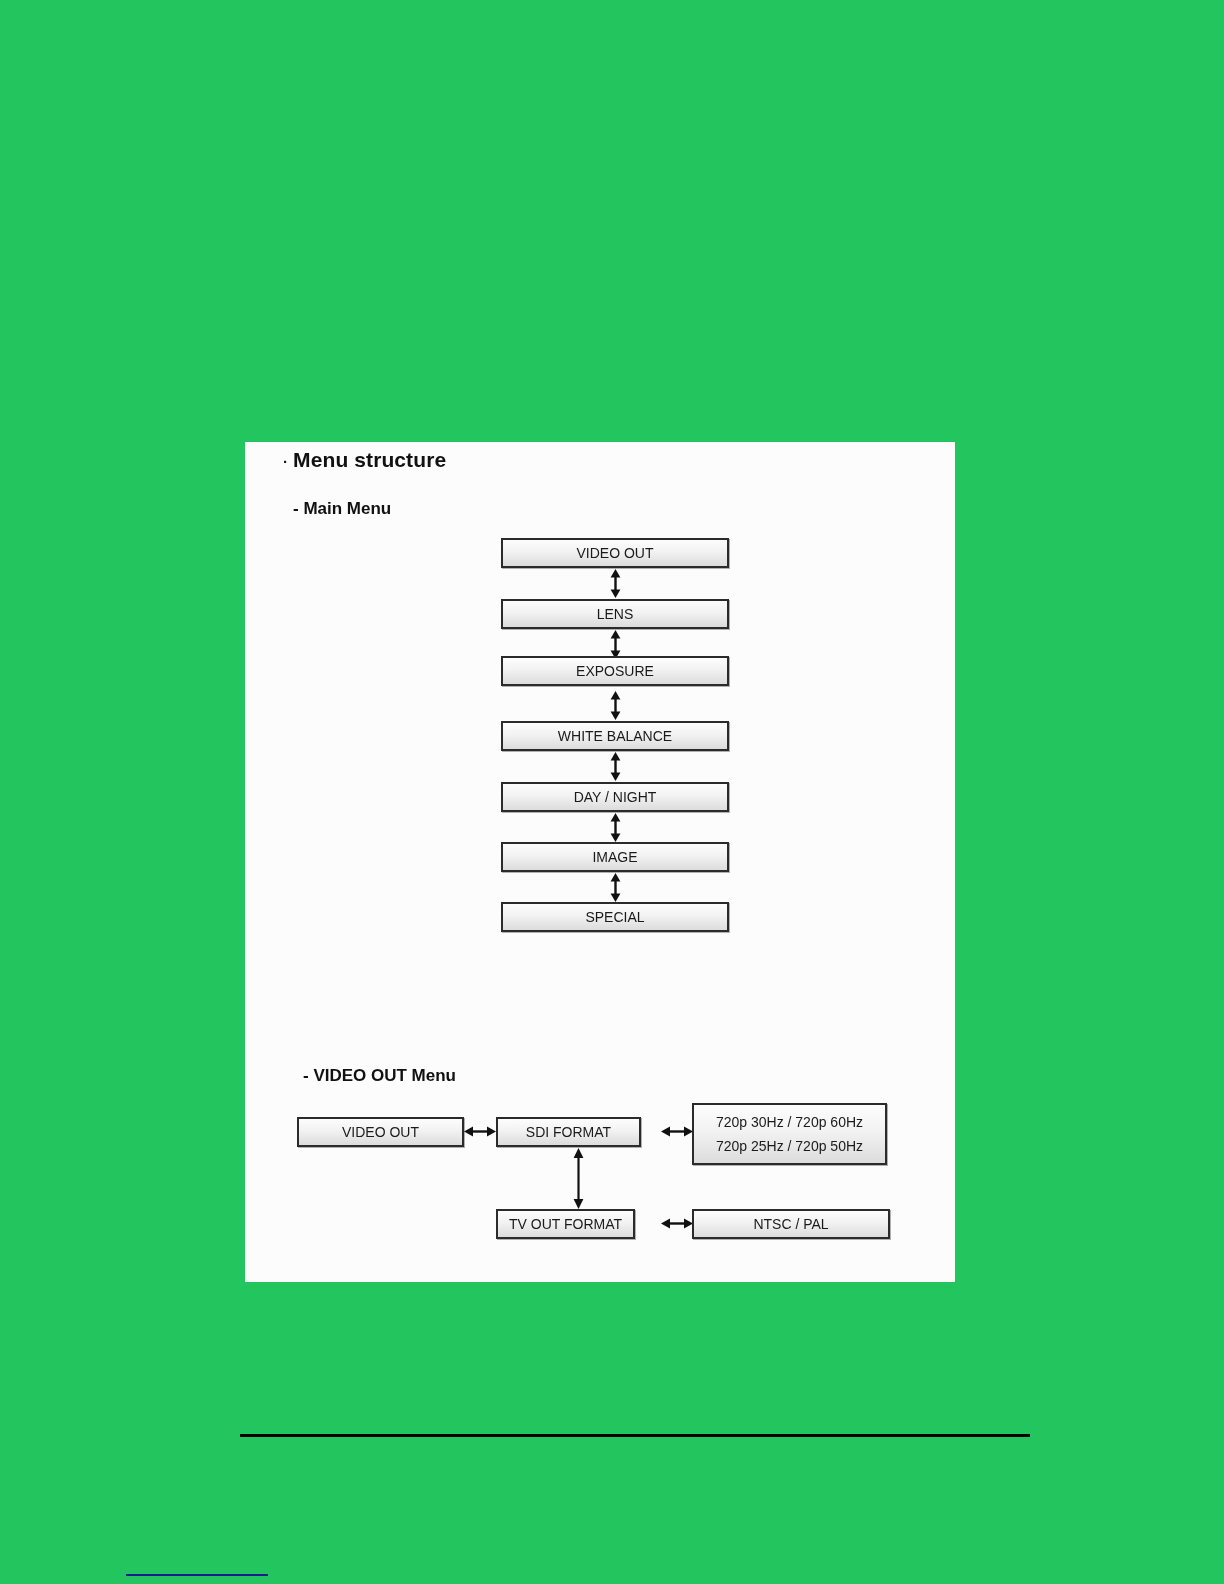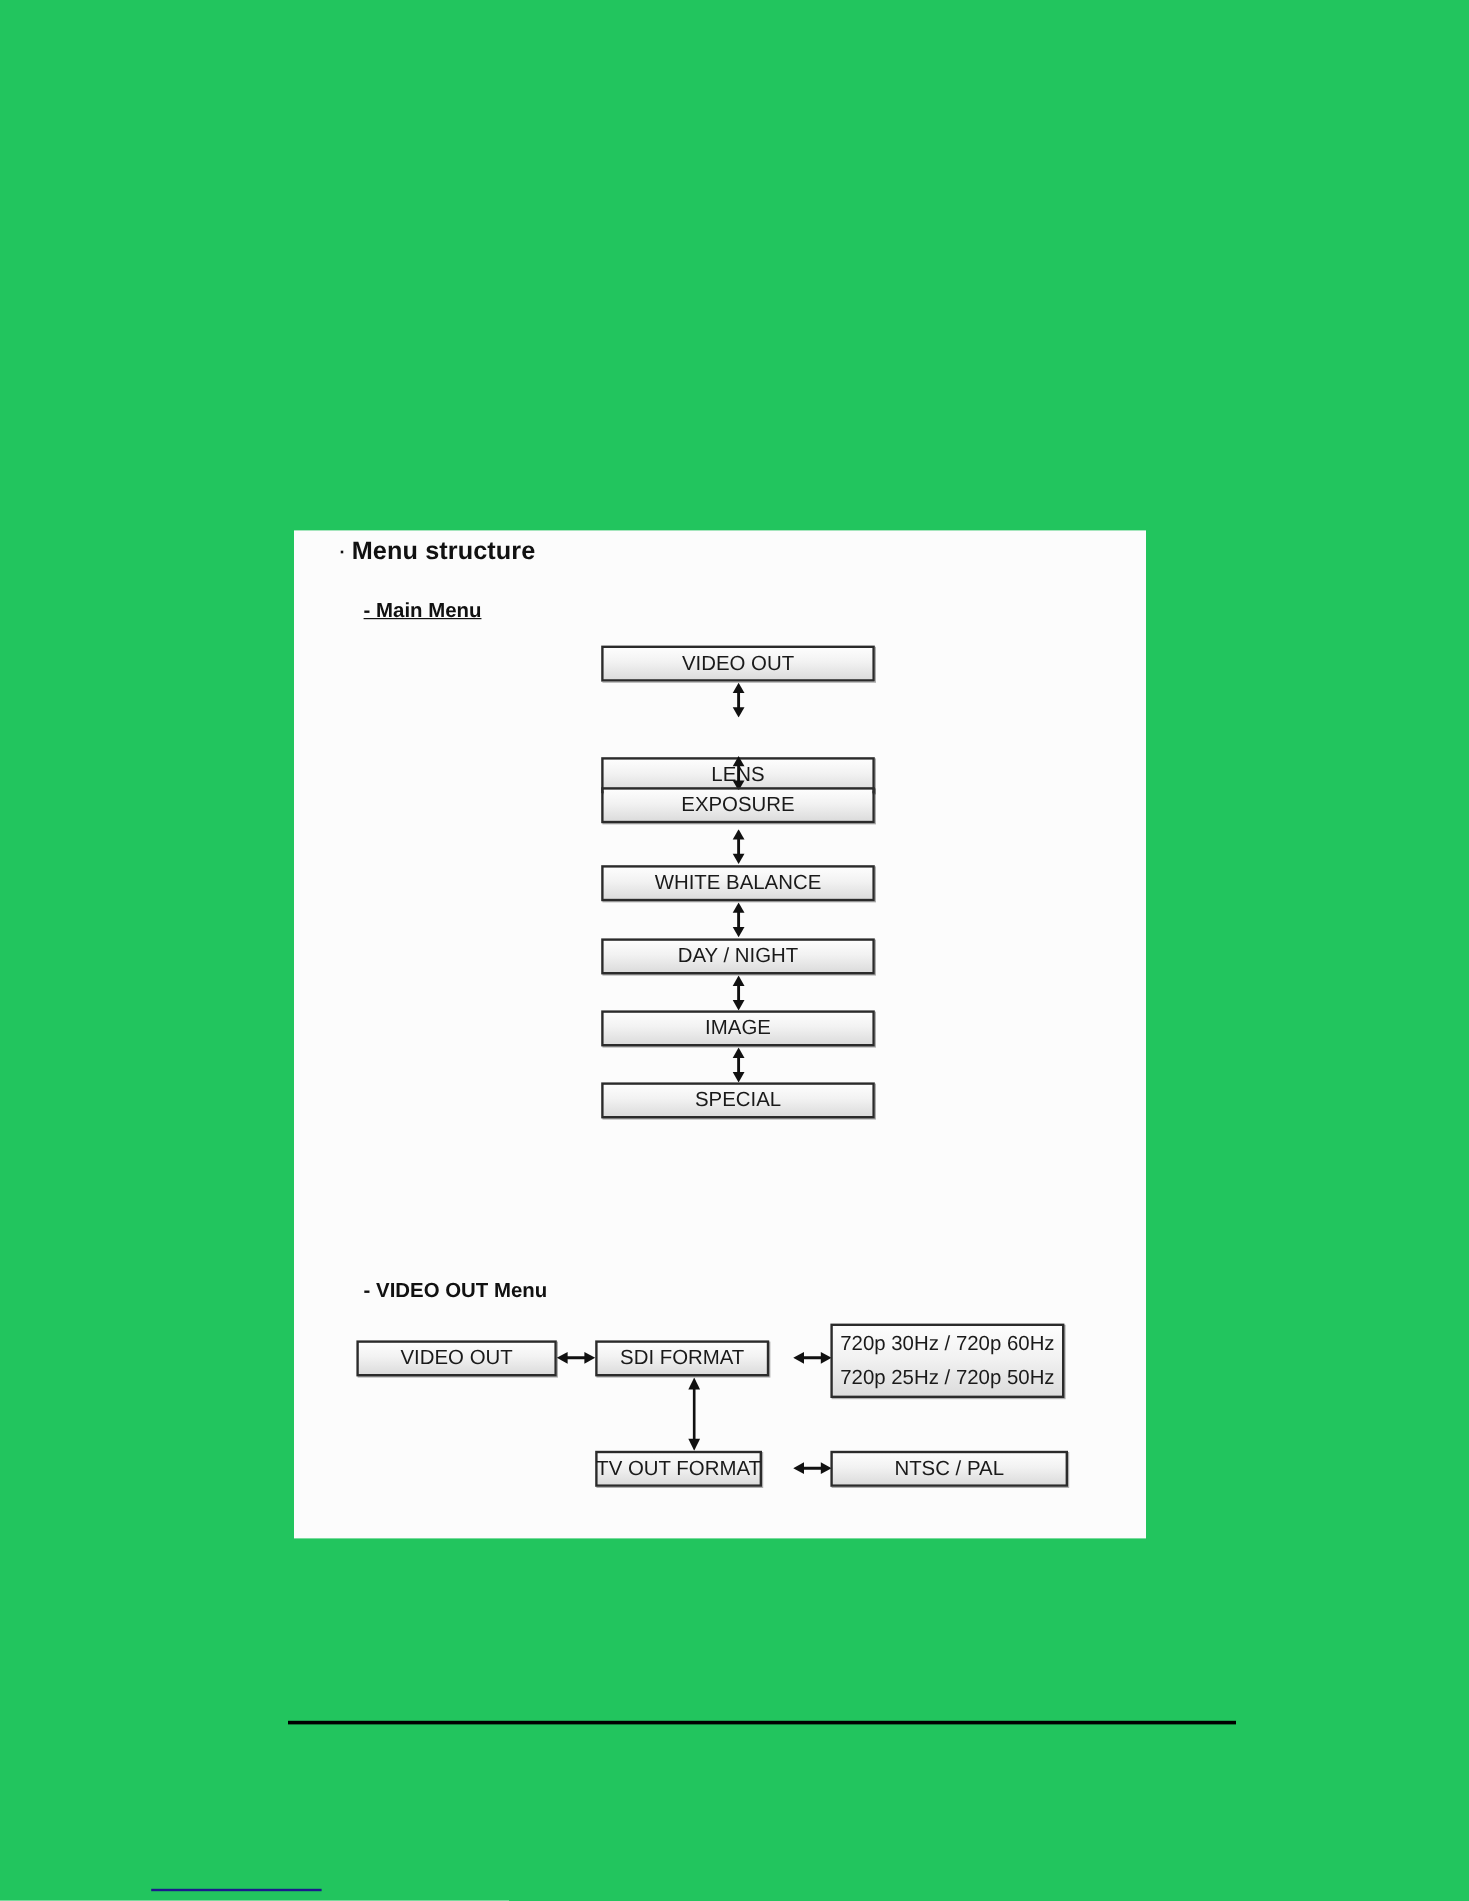--- a/index.html
+++ b/index.html
@@ -50,34 +50,34 @@
     vertical-align: middle;
     margin-right: 5px;
   }
   .heading-sub {
     position: absolute;
     font-size: 17px;
     font-weight: bold;
     color: #111111;
     white-space: nowrap;
   }
-  .heading-sub.sub-main-menu { left: 303px; top: 499px; text-decoration: underline; }
+  .heading-sub.sub-main-menu { left: 293px; top: 499px; }
   .heading-sub.sub-video-out { left: 303px; top: 1066px; }
 
   
   .node {
     position: absolute;
     box-sizing: border-box;
     border: 2px solid #2b2b2b;
     background: linear-gradient(to bottom, #fdfdfd 0%, #f2f2f2 45%, #dcdcdc 100%);
     color: #1a1a1a;
     display: flex;
     align-items: center;
     justify-content: center;
-    font-size: 17px;
+    font-size: 14px;
     line-height: 1.18;
     white-space: nowrap;
     box-shadow: 1px 1px 0 rgba(0,0,0,0.30);
   }
   .node.multiline {
     flex-direction: column;
     white-space: normal;
   }
   .node .line {
     display: block;
@@ -139,21 +139,21 @@
   <div class="node mm-node" style="top:538px;">VIDEO OUT</div>
 
   <div class="arrow-v" style="left:608px; top:569px; height:29px;">
     <svg width="15" height="29" viewBox="0 0 15 29">
       <line x1="7.5" y1="4" x2="7.5" y2="25" stroke="#111" stroke-width="2.4"></line>
       <polygon points="7.5,0 12.4,8.6 2.6,8.6" fill="#111"></polygon>
       <polygon points="7.5,29 12.4,20.4 2.6,20.4" fill="#111"></polygon>
     </svg>
   </div>
 
-  <div class="node mm-node" style="top:599px;margin-top:32px;">LENS</div>
+  <div class="node mm-node" style="top:599px;">LENS</div>
 
   <div class="arrow-v" style="left:608px; top:630px; height:29px;">
     <svg width="15" height="29" viewBox="0 0 15 29">
       <line x1="7.5" y1="4" x2="7.5" y2="25" stroke="#111" stroke-width="2.4"></line>
       <polygon points="7.5,0 12.4,8.6 2.6,8.6" fill="#111"></polygon>
       <polygon points="7.5,29 12.4,20.4 2.6,20.4" fill="#111"></polygon>
     </svg>
   </div>
 
   <div class="node mm-node" style="top:656px;">EXPOSURE</div>

